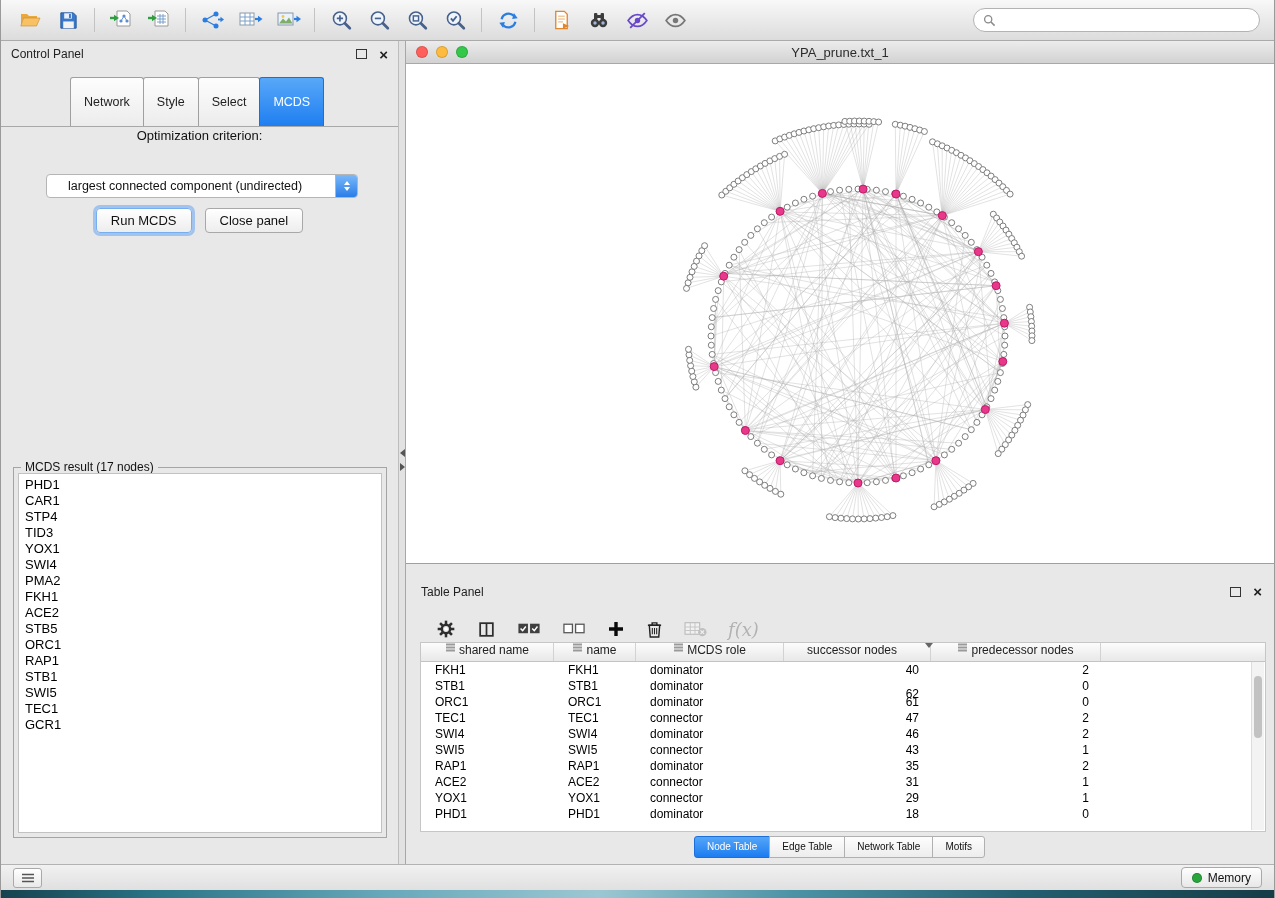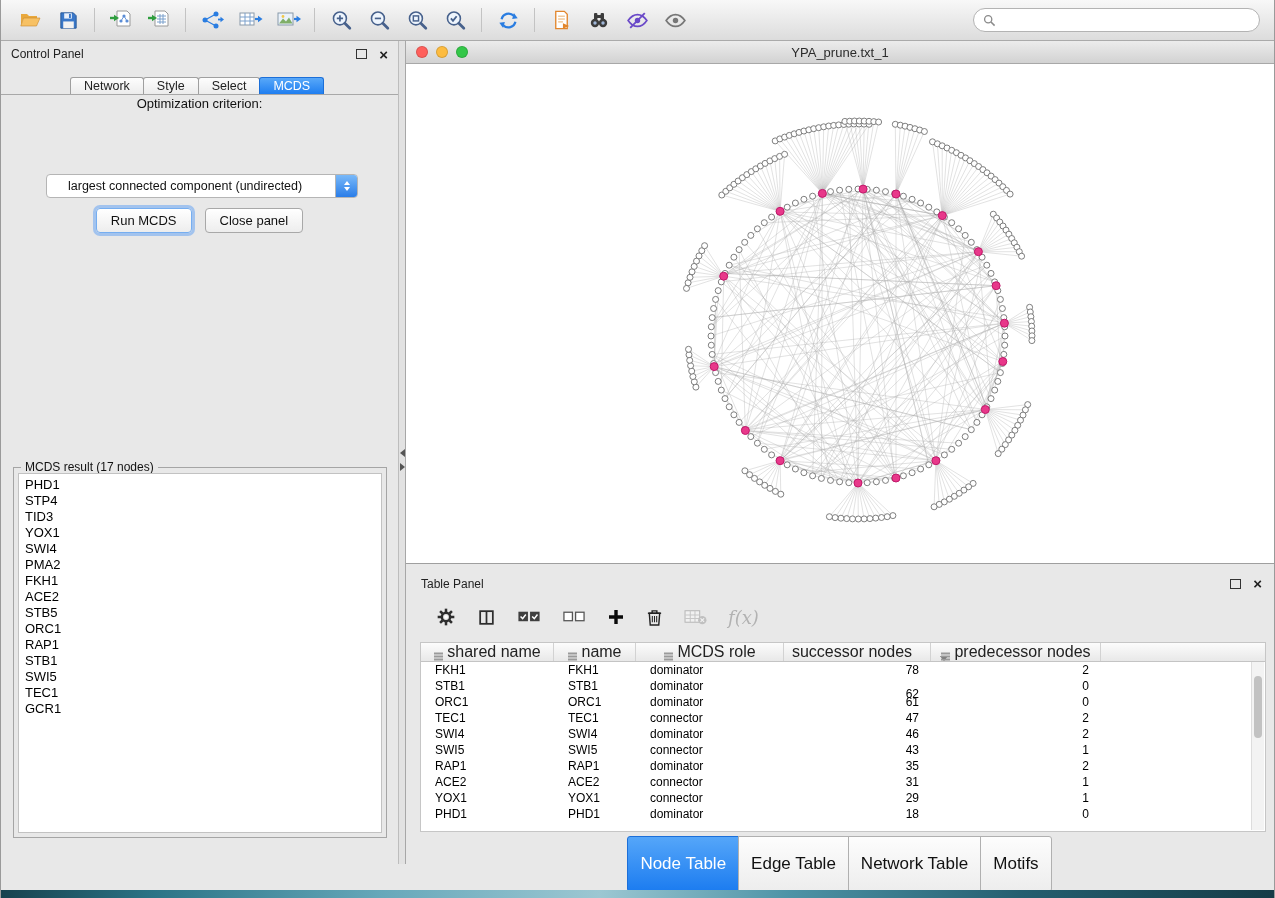--- a/index.html
+++ b/index.html
@@ -24,21 +24,21 @@
   .arr-r{top:422px;border-top:4px solid transparent;border-bottom:4px solid transparent;border-left:5px solid #555;}
 
   
   .control-panel{position:absolute;top:41px;left:0;width:397px;bottom:34px;background:#e8e8e8;box-sizing:border-box;}
   .panel-header{height:26px;display:flex;align-items:center;padding:0 10px;}
   .panel-title{font-size:12px;color:#222;}
   .panel-hbtns{margin-left:auto;display:flex;align-items:center;gap:12px;}
   .float-box{width:9px;height:8px;border:1.5px solid #333;display:inline-block;}
   .close-x{font-size:15px;font-weight:bold;color:#222;line-height:1;}
   .ctabs{display:flex;padding-left:70px;border-bottom:1px solid #a8a8a8;margin-top:10px;align-items:flex-end;}
-  .ctab{padding:1px 13px;border:1px solid #9f9f9f;border-bottom:none;background:linear-gradient(#fdfdfd,#ececec);
+  .ctab{padding:17px 13px;border:1px solid #9f9f9f;border-bottom:none;background:linear-gradient(#fdfdfd,#ececec);
         font-size:12.5px;margin-left:-1px;border-radius:3px 3px 0 0;color:#222;}
   .ctab.active{background:linear-gradient(#58a8f9,#1f7ef0);color:#fff;border-color:#1c6fd8;}
   .opt-label{text-align:center;margin-top:1px;font-size:13px;color:#111;}
   .dropdown{position:absolute;left:45px;top:133px;width:312px;height:24px;background:#fff;border:1px solid #b5b5b5;
             border-radius:4px;display:flex;align-items:center;box-sizing:border-box;overflow:hidden;}
   .dropdown .dval{flex:1;padding-left:21px;font-size:12.5px;color:#111;white-space:nowrap;}
   .dstep{width:21px;height:100%;background:linear-gradient(#79b9f9,#2a7de8);display:flex;flex-direction:column;
          align-items:center;justify-content:center;gap:2px;border-left:1px solid #b5b5b5;}
   .dstep .up{width:0;height:0;border-left:3.5px solid transparent;border-right:3.5px solid transparent;border-bottom:4.5px solid #fff;}
   .dstep .dn{width:0;height:0;border-left:3.5px solid transparent;border-right:3.5px solid transparent;border-top:4.5px solid #fff;}
@@ -58,39 +58,39 @@
   .net-titlebar{height:22px;background:linear-gradient(#ececec,#d2d2d2);border-bottom:1px solid #a8a8a8;
                 display:flex;align-items:center;position:relative;flex:0 0 auto;}
   .lights{display:flex;gap:8px;padding-left:10px;}
   .light{width:12px;height:12px;border-radius:50%;box-shadow:inset 0 0 0 1px rgba(0,0,0,.15);}
   .net-title{position:absolute;left:0;right:0;text-align:center;font-size:13px;color:#2b2b2b;}
   .net-canvas{flex:1;background:#fff;position:relative;overflow:hidden;}
   .net-canvas svg{position:absolute;top:0;left:0;}
 
   
   .table-panel{flex:1;background:#e8e8e8;position:relative;}
-  .tp-header{height:23px;display:flex;align-items:flex-end;padding:4px 12px 0 15px;}
+  .tp-header{height:23px;display:flex;align-items:center;padding:16px 12px 0 15px;}
   .tp-toolbar{height:52px;display:flex;align-items:center;gap:21px;padding-left:30px;}
   .tp-toolbar .ticon{display:flex;align-items:center;justify-content:center;}
   .fx{font-family:"DejaVu Serif","Liberation Serif",serif;font-style:italic;font-size:18px;color:#b2b2b2;}
   .tablebox{position:absolute;left:14px;right:8px;top:78px;height:190px;background:#fff;border:1px solid #c6c6c6;
             box-sizing:border-box;overflow:hidden;}
   .th-row{display:flex;height:18px;background:linear-gradient(#fcfcfc,#e8e8e8);border-bottom:1px solid #c4c4c4;}
-  .th{display:flex;align-items:flex-end;justify-content:center;gap:4px;font-size:16px;color:#222;box-sizing:border-box;
+  .th{display:flex;align-items:flex-start;justify-content:center;gap:4px;font-size:12px;color:#222;box-sizing:border-box;
       box-shadow:inset -1px 0 #d2d2d2;white-space:nowrap;}
   .th-fill{flex:1;box-shadow:none;}
   .th-caret{width:0;height:0;border-left:4px solid transparent;border-right:4px solid transparent;border-top:5px solid #666;margin-left:3px;}
   .tr{display:flex;height:16px;align-items:center;}
   .td{font-size:12px;color:#000;box-sizing:border-box;padding-left:14px;white-space:nowrap;overflow:hidden;}
   .td.num{text-align:right;padding-left:0;padding-right:12px;}
   .vscroll{position:absolute;top:19px;right:1px;bottom:1px;width:12px;background:#f3f3f3;border-left:1px solid #ddd;}
   .vthumb{position:absolute;top:14px;left:1.5px;width:8px;height:62px;background:#c2c2c2;border-radius:5px;}
   .tp-tabs{position:absolute;left:0;right:0;top:272px;display:flex;justify-content:center;}
-  .tp-tab{padding:19px 12px;height:16px;line-height:16px;border:1px solid #b0b0b0;background:linear-gradient(#fdfdfd,#ededed);
-          font-size:17px;margin-left:-1px;color:#111;}
+  .tp-tab{padding:2px 12px;height:16px;line-height:16px;border:1px solid #b0b0b0;background:linear-gradient(#fdfdfd,#ededed);
+          font-size:10px;margin-left:-1px;color:#111;}
   .tp-tab:first-child{border-radius:3px 0 0 3px;}
   .tp-tab:last-child{border-radius:0 3px 3px 0;}
   .tp-tab.active{background:linear-gradient(#55a6f9,#1c7cf0);color:#fff;border-color:#1c6fd8;}
 
   
   .statusbar{position:absolute;left:0;right:0;bottom:8px;height:26px;background:linear-gradient(#f1f1f1,#e0e0e0);
              border-top:1px solid #b2b2b2;display:flex;align-items:center;padding:0 12px;box-sizing:border-box;}
   .sb-left{width:27px;height:18px;border:1px solid #a9a9a9;border-radius:3px;background:linear-gradient(#fff,#e9e9e9);
            display:flex;align-items:center;justify-content:center;}
   .memory-btn{margin-left:auto;display:flex;align-items:center;gap:6px;height:19px;padding:0 10px;border:1px solid #a9a9a9;
@@ -275,20 +275,21 @@
         </span>
     </div>
     <div class="btn-row">
       <div class="pbtn focus">Run MCDS</div>
       <div class="pbtn">Close panel</div>
     </div>
     <div class="groupbox">
       <span class="legend">MCDS result (17 nodes)</span>
       <div class="result-list">
           <div class="result-item">PHD1</div>
+          <div class="result-item">CAR1</div>
           <div class="result-item">STP4</div>
           <div class="result-item">TID3</div>
           <div class="result-item">YOX1</div>
           <div class="result-item">SWI4</div>
           <div class="result-item">PMA2</div>
           <div class="result-item">FKH1</div>
           <div class="result-item">ACE2</div>
           <div class="result-item">STB5</div>
           <div class="result-item">ORC1</div>
           <div class="result-item">RAP1</div>
@@ -1067,21 +1068,21 @@
               </svg>
               <span class="th-label">predecessor nodes</span>
             </div>
             <div class="th th-fill"></div>
           </div>
         <div>
             <div class="tr">
               <div class="td" style="width: 133px;">FKH1</div>
               <div class="td" style="width: 82px;">FKH1</div>
               <div class="td" style="width: 148px;">dominator</div>
-              <div class="td num" style="width: 147px;">78</div>
+              <div class="td num" style="width: 147px;">40</div>
               <div class="td num" style="width: 170px;">2</div>
             </div>
             <div class="tr">
               <div class="td" style="width: 133px;">STB1</div>
               <div class="td" style="width: 82px;">STB1</div>
               <div class="td" style="width: 148px;">dominator</div>
               <div class="td num" style="width: 147px; margin-top: 16px;">62</div>
               <div class="td num" style="width: 170px;">0</div>
             </div>
             <div class="tr">
@@ -1148,14 +1149,25 @@
 
       <div class="tp-tabs">
           <div class="tp-tab active">Node Table</div>
           <div class="tp-tab">Edge Table</div>
           <div class="tp-tab">Network Table</div>
           <div class="tp-tab">Motifs</div>
         </div>
     </div>
   </div>
 
+  <div class="statusbar">
+    <span class="sb-left">
+      <svg width="14" height="10" viewBox="0 0 14 10">
+        <path d="M1 1.5h12M1 5h12M1 8.5h12" stroke="#555" stroke-width="1.4"></path>
+      </svg>
+    </span>
+    <span class="memory-btn">
+      <span class="mem-dot"></span>
+      <span>Memory</span>
+    </span>
+  </div>
   <div class="desktop-strip"></div>
 </div>
 
 </body></html>

